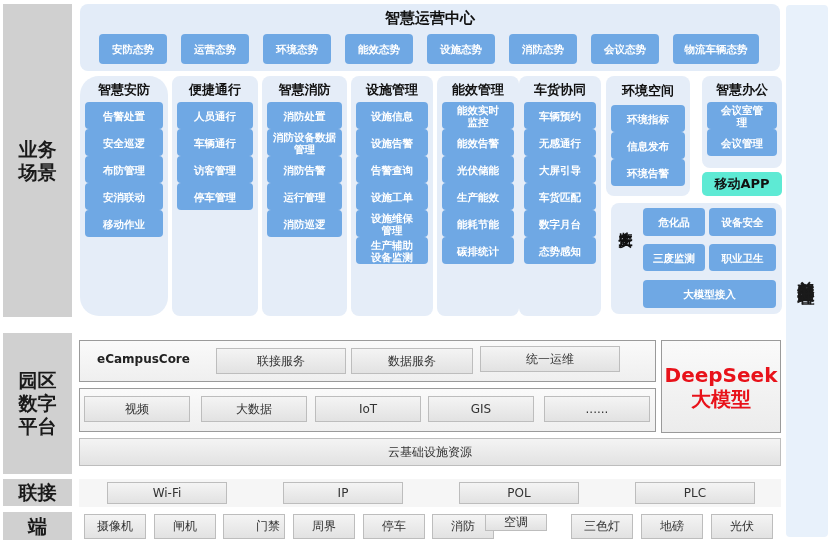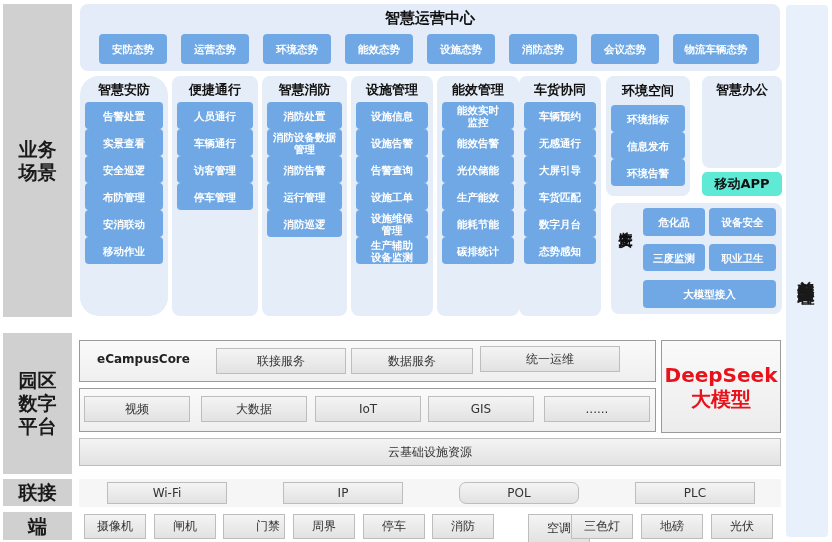--- a/index.html
+++ b/index.html
@@ -108,21 +108,20 @@
     <div class="bbtn" style="width:68px">消防态势</div>
     <div class="bbtn" style="width:68px">会议态势</div>
     <div class="bbtn" style="width:86px">物流车辆态势</div>
   </div>
 </div>
 
 <div class="scol" style="left:80px;width:88px;height:240px;border-radius:19px;">
   <div class="scol-title">智慧安防</div>
   <div class="items">
     <div class="bbtn">告警处置</div>
-    <div class="bbtn">实景查看</div>
     <div class="bbtn">安全巡逻</div>
     <div class="bbtn">布防管理</div>
     <div class="bbtn">安消联动</div>
     <div class="bbtn">移动作业</div>
   </div>
 </div>
 
 <div class="scol" style="left:172px;width:86px;height:240px;">
   <div class="scol-title">便捷通行</div>
   <div class="items">
@@ -184,20 +183,24 @@
   <div class="scol-title" style="margin-top:6px;">环境空间</div>
   <div class="items" style="top:29px;">
     <div class="bbtn">环境指标</div>
     <div class="bbtn">信息发布</div>
     <div class="bbtn">环境告警</div>
   </div>
 </div>
 
 <div class="scol" style="left:702px;width:80px;height:92px;">
   <div class="scol-title">智慧办公</div>
+  <div class="items">
+    <div class="bbtn" style="padding:0 14px;">会议室管理</div>
+    <div class="bbtn">会议管理</div>
+  </div>
 </div>
 
 <div class="abs" style="left:702px;top:172px;width:80px;height:24px;background:#5eead4;border-radius:5px;display:flex;align-items:center;justify-content:center;font-weight:bold;font-size:13px;color:#111;">移动APP</div>
 
 <div class="abs" style="left:611px;top:203px;width:171px;height:111px;background:#e5edf8;border-radius:8px;">
   <div class="abs" style="left:8px;top:18px;width:16px;font-weight:bold;font-size:14px;line-height:19px;color:#111;writing-mode:vertical-rl;text-orientation:upright;">生产安监</div>
   <div class="bbtn abs" style="left:32px;top:5px;width:62px;height:28px;">危化品</div>
   <div class="bbtn abs" style="left:98px;top:5px;width:67px;height:28px;">设备安全</div>
   <div class="bbtn abs" style="left:32px;top:41px;width:62px;height:27px;">三废监测</div>
   <div class="bbtn abs" style="left:98px;top:41px;width:67px;height:27px;">职业卫生</div>
@@ -220,25 +223,25 @@
 <div class="deepseek">
   <span class="en">DeepSeek</span>
   <span class="zh">大模型</span>
 </div>
 
 <div class="gbtn" style="left:79px;top:438px;width:702px;height:28px;">云基础设施资源</div>
 
 <div class="abs" style="left:79px;top:479px;width:702px;height:28px;background:#f6f6f6;"></div>
 <div class="gbtn" style="left:107px;top:482px;width:120px;height:22px;">Wi-Fi</div>
 <div class="gbtn" style="left:283px;top:482px;width:120px;height:22px;">IP</div>
-<div class="gbtn" style="left:459px;top:482px;width:120px;height:22px;border-radius:7px;">POL</div>
+<div class="gbtn" style="left:459px;top:482px;width:120px;height:22px;">POL</div>
 <div class="gbtn" style="left:635px;top:482px;width:120px;height:22px;">PLC</div>
 
 <div class="gbtn" style="left:84px;top:514px;width:62px;height:25px;">摄像机</div>
 <div class="gbtn" style="left:154px;top:514px;width:62px;height:25px;">闸机</div>
 <div class="gbtn" style="left:223px;top:514px;width:62px;height:25px;padding-left:28px;">门禁</div>
 <div class="gbtn" style="left:293px;top:514px;width:62px;height:25px;">周界</div>
 <div class="gbtn" style="left:363px;top:514px;width:62px;height:25px;">停车</div>
 <div class="gbtn" style="left:432px;top:514px;width:62px;height:25px;">消防</div>
-<div class="gbtn" style="left:528px;top:514px;width:62px;height:29px;">空调</div>
+<div class="gbtn" style="left:485px;top:514px;width:62px;height:17px;">空调</div>
 <div class="gbtn" style="left:571px;top:514px;width:62px;height:25px;">三色灯</div>
 <div class="gbtn" style="left:641px;top:514px;width:62px;height:25px;">地磅</div>
 <div class="gbtn" style="left:711px;top:514px;width:62px;height:25px;">光伏</div>
 
 </body></html>

